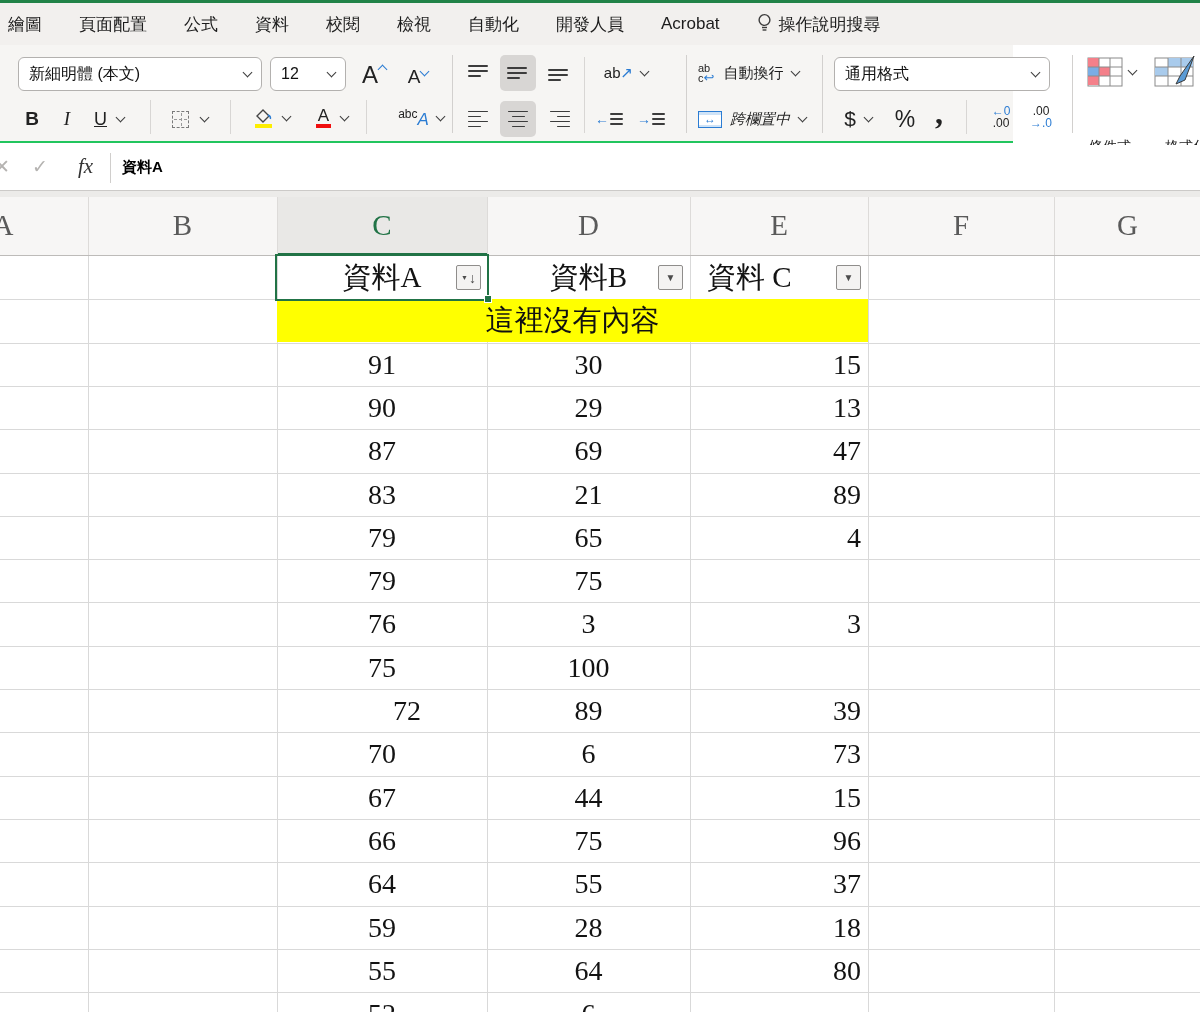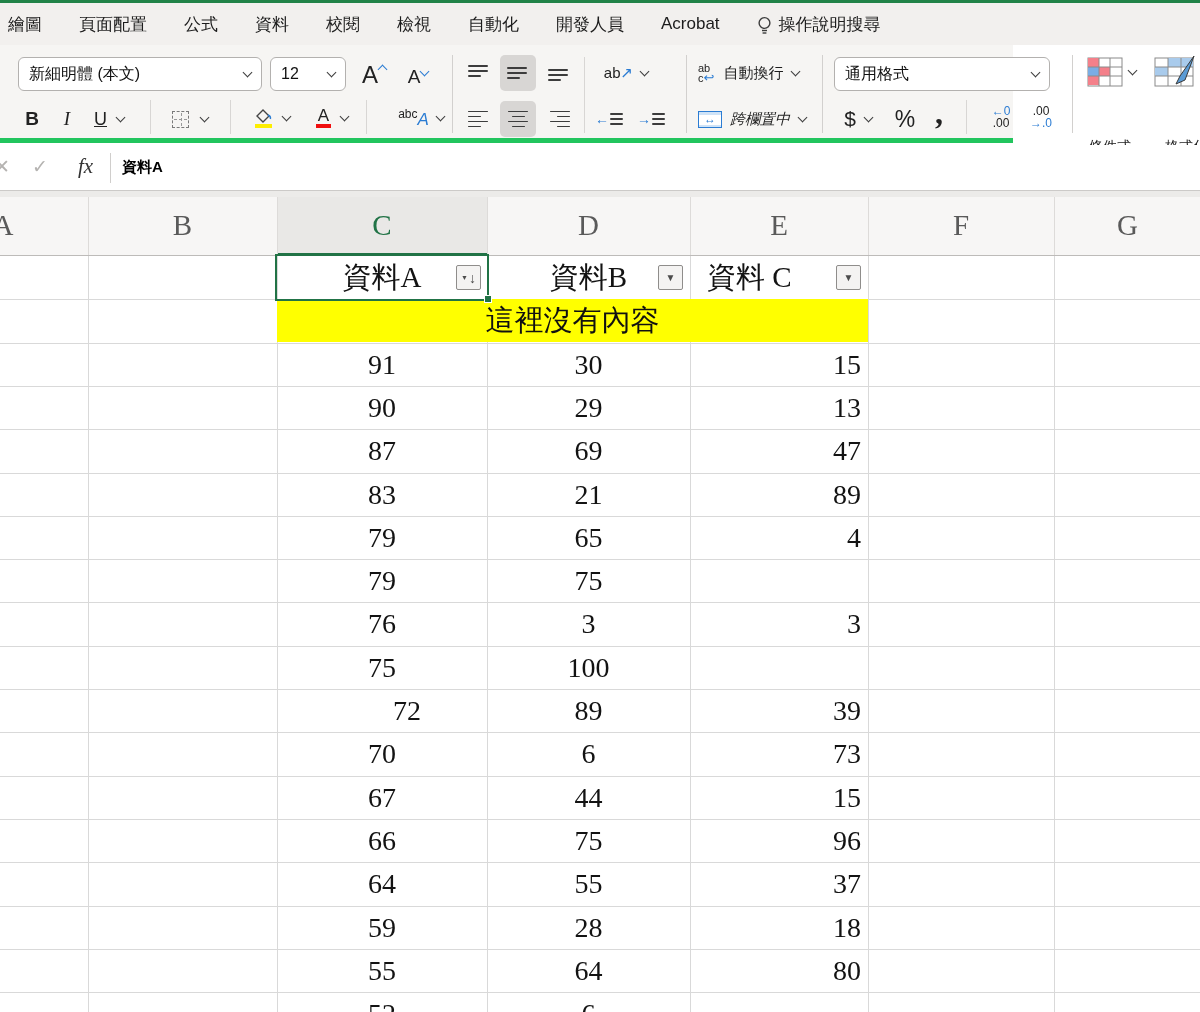--- a/index.html
+++ b/index.html
@@ -8,23 +8,23 @@
     position:relative; width:1200px; height:1012px; overflow:hidden;
     font-family:"Liberation Sans","DejaVu Sans",sans-serif; background:#fff;
   }
   
   #topline { position:absolute; left:0; top:0; width:1200px; height:3px; background:#218348; }
   #menubar {
     position:absolute; left:0; top:3px; width:1200px; height:42px; background:#f2f0ee;
     display:flex; align-items:center; padding-left:8px;
   }
   .menu-item { font-size:17px; color:#1c1c1c; margin-right:37px; white-space:nowrap; }
-  .help-wrap { display:flex; align-items:flex-end; gap:7px; }
+  .help-wrap { display:flex; align-items:flex-start; gap:7px; }
   
-  #ribbon { position:absolute; left:0; top:45px; width:1013px; height:98px; background:#f6f5f3; border-bottom:5px solid #22c55e; }
+  #ribbon { position:absolute; left:0; top:45px; width:1013px; height:98px; background:#f6f5f3; border-bottom:2px solid #22c55e; }
   .sep-big { position:absolute; top:10px; height:78px; width:1px; background:#d2d0ce; }
   .sep-sml { position:absolute; top:55px; height:34px; width:1px; background:#d8d6d4; }
   .combo {
     position:absolute; height:34px; background:#fff; border:1px solid #b3b1af; border-radius:6px;
     display:flex; align-items:center; font-size:16px; color:#111; padding:0 10px;
   }
   .combo .grow { flex:1; }
   .chv { display:inline-block; width:7px; height:7px; border-right:1.7px solid #3c3c3c; border-bottom:1.7px solid #3c3c3c; transform:rotate(45deg); margin-top:-3px; }
   .chv.up { transform:rotate(-135deg); margin-top:4px; }
   .chv.blue { border-color:#2b7cd3; }

